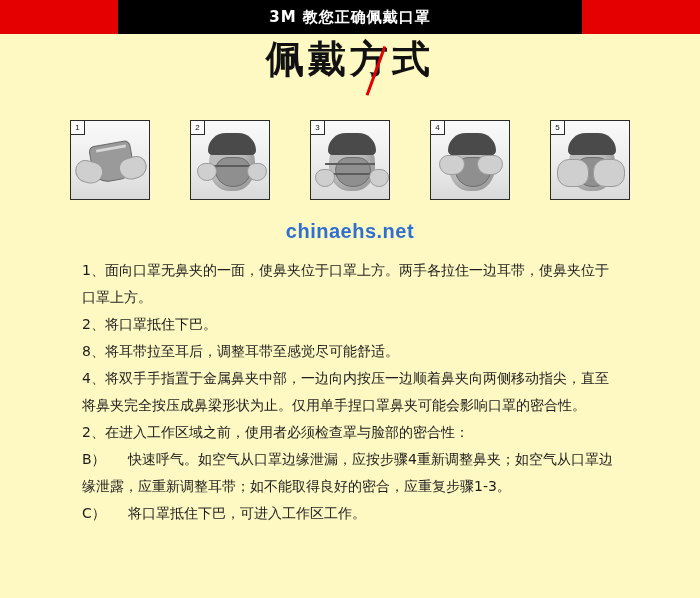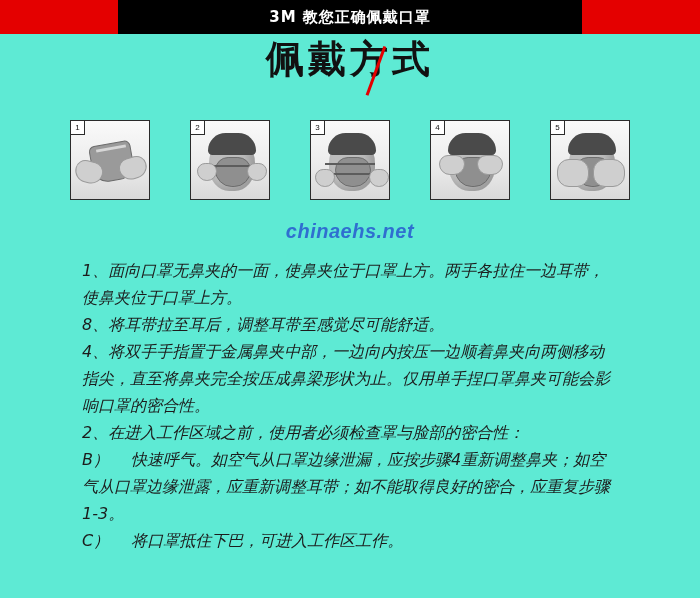--- a/index.html
+++ b/index.html
@@ -11,21 +11,21 @@
     height: 598px;
     background: #ffffff;
     font-family: "Liberation Sans", sans-serif;
     color: #1a1a1a;
     overflow: hidden;
   }
   .page {
     position: relative;
     width: 700px;
     height: 598px;
-    background: #5eead4;
+    background: #fef9c3;
   }
 
   
   .header-bar {
     position: relative;
     width: 700px;
     height: 34px;
     background: #000000;
     display: flex;
     align-items: center;
@@ -193,35 +193,33 @@
 
   
   .watermark {
     text-align: center;
     margin-top: 20px;
     color: #2f6fd0;
     font-size: 20px;
     font-weight: bold;
     font-family: "Liberation Sans", sans-serif;
     letter-spacing: 0.5px;
-    font-style: italic;
   }
 
   
   .body-text {
     margin: 14px 0 0 0;
     padding: 0 82px 0 82px;
   }
   .line {
-    font-size: 16px;
+    font-size: 14px;
     line-height: 27px;
     color: #1c1c1c;
     font-family: "DejaVu Sans", "Liberation Sans", sans-serif;
     text-align: left;
-    font-style: italic;
   }
   .sub-label {
     display: inline-block;
     min-width: 24px;
   }
   .sub-gap {
     display: inline-block;
     width: 22px;
   }
 </style>
@@ -299,20 +297,21 @@
       </div>
       <div class="step-num">5</div>
     </div>
 
   </div>
 
   <div class="watermark">chinaehs.net</div>
 
   <div class="body-text">
     <div class="line">1、面向口罩无鼻夹的一面，使鼻夹位于口罩上方。两手各拉住一边耳带，使鼻夹位于口罩上方。</div>
+    <div class="line">2、将口罩抵住下巴。</div>
     <div class="line">8、将耳带拉至耳后，调整耳带至感觉尽可能舒适。</div>
     <div class="line">4、将双手手指置于金属鼻夹中部，一边向内按压一边顺着鼻夹向两侧移动指尖，直至将鼻夹完全按压成鼻梁形状为止。仅用单手捏口罩鼻夹可能会影响口罩的密合性。</div>
     <div class="line">2、在进入工作区域之前，使用者必须检查罩与脸部的密合性：</div>
 
     <div class="line">
       <span class="sub-label">B）</span><span class="sub-gap"></span><span>快速呼气。如空气从口罩边缘泄漏，应按步骤4重新调整鼻夹；如空气从口罩边缘泄露，应重新调整耳带；如不能取得良好的密合，应重复步骤1-3。</span>
     </div>
     <div class="line">
       <span class="sub-label">C）</span><span class="sub-gap"></span><span>将口罩抵住下巴，可进入工作区工作。</span>
     </div>

